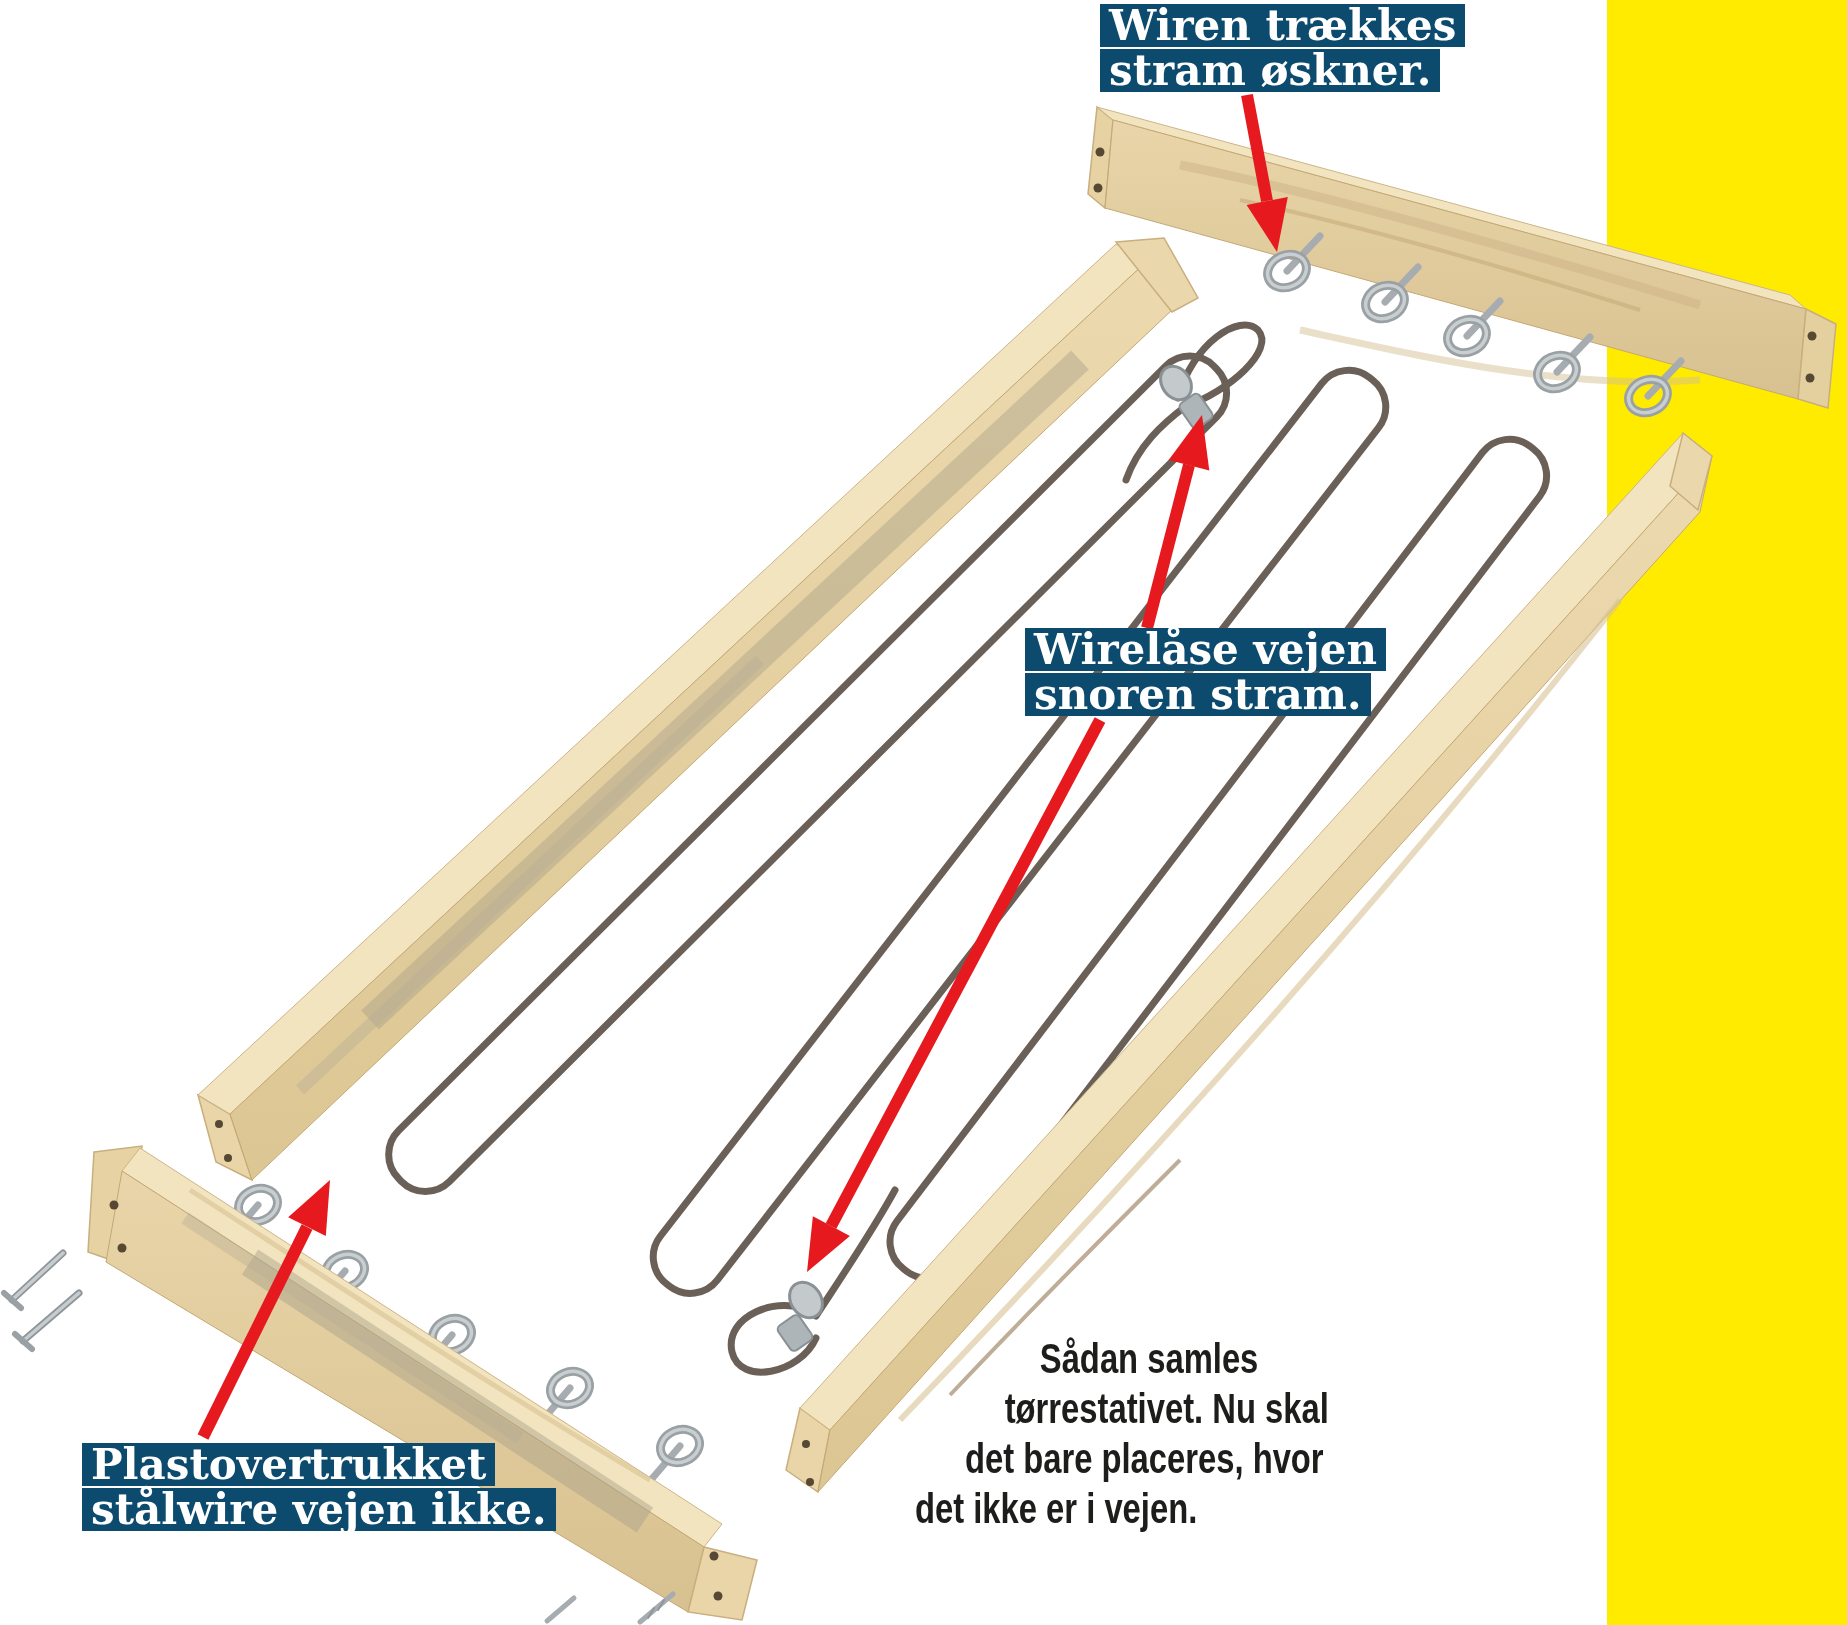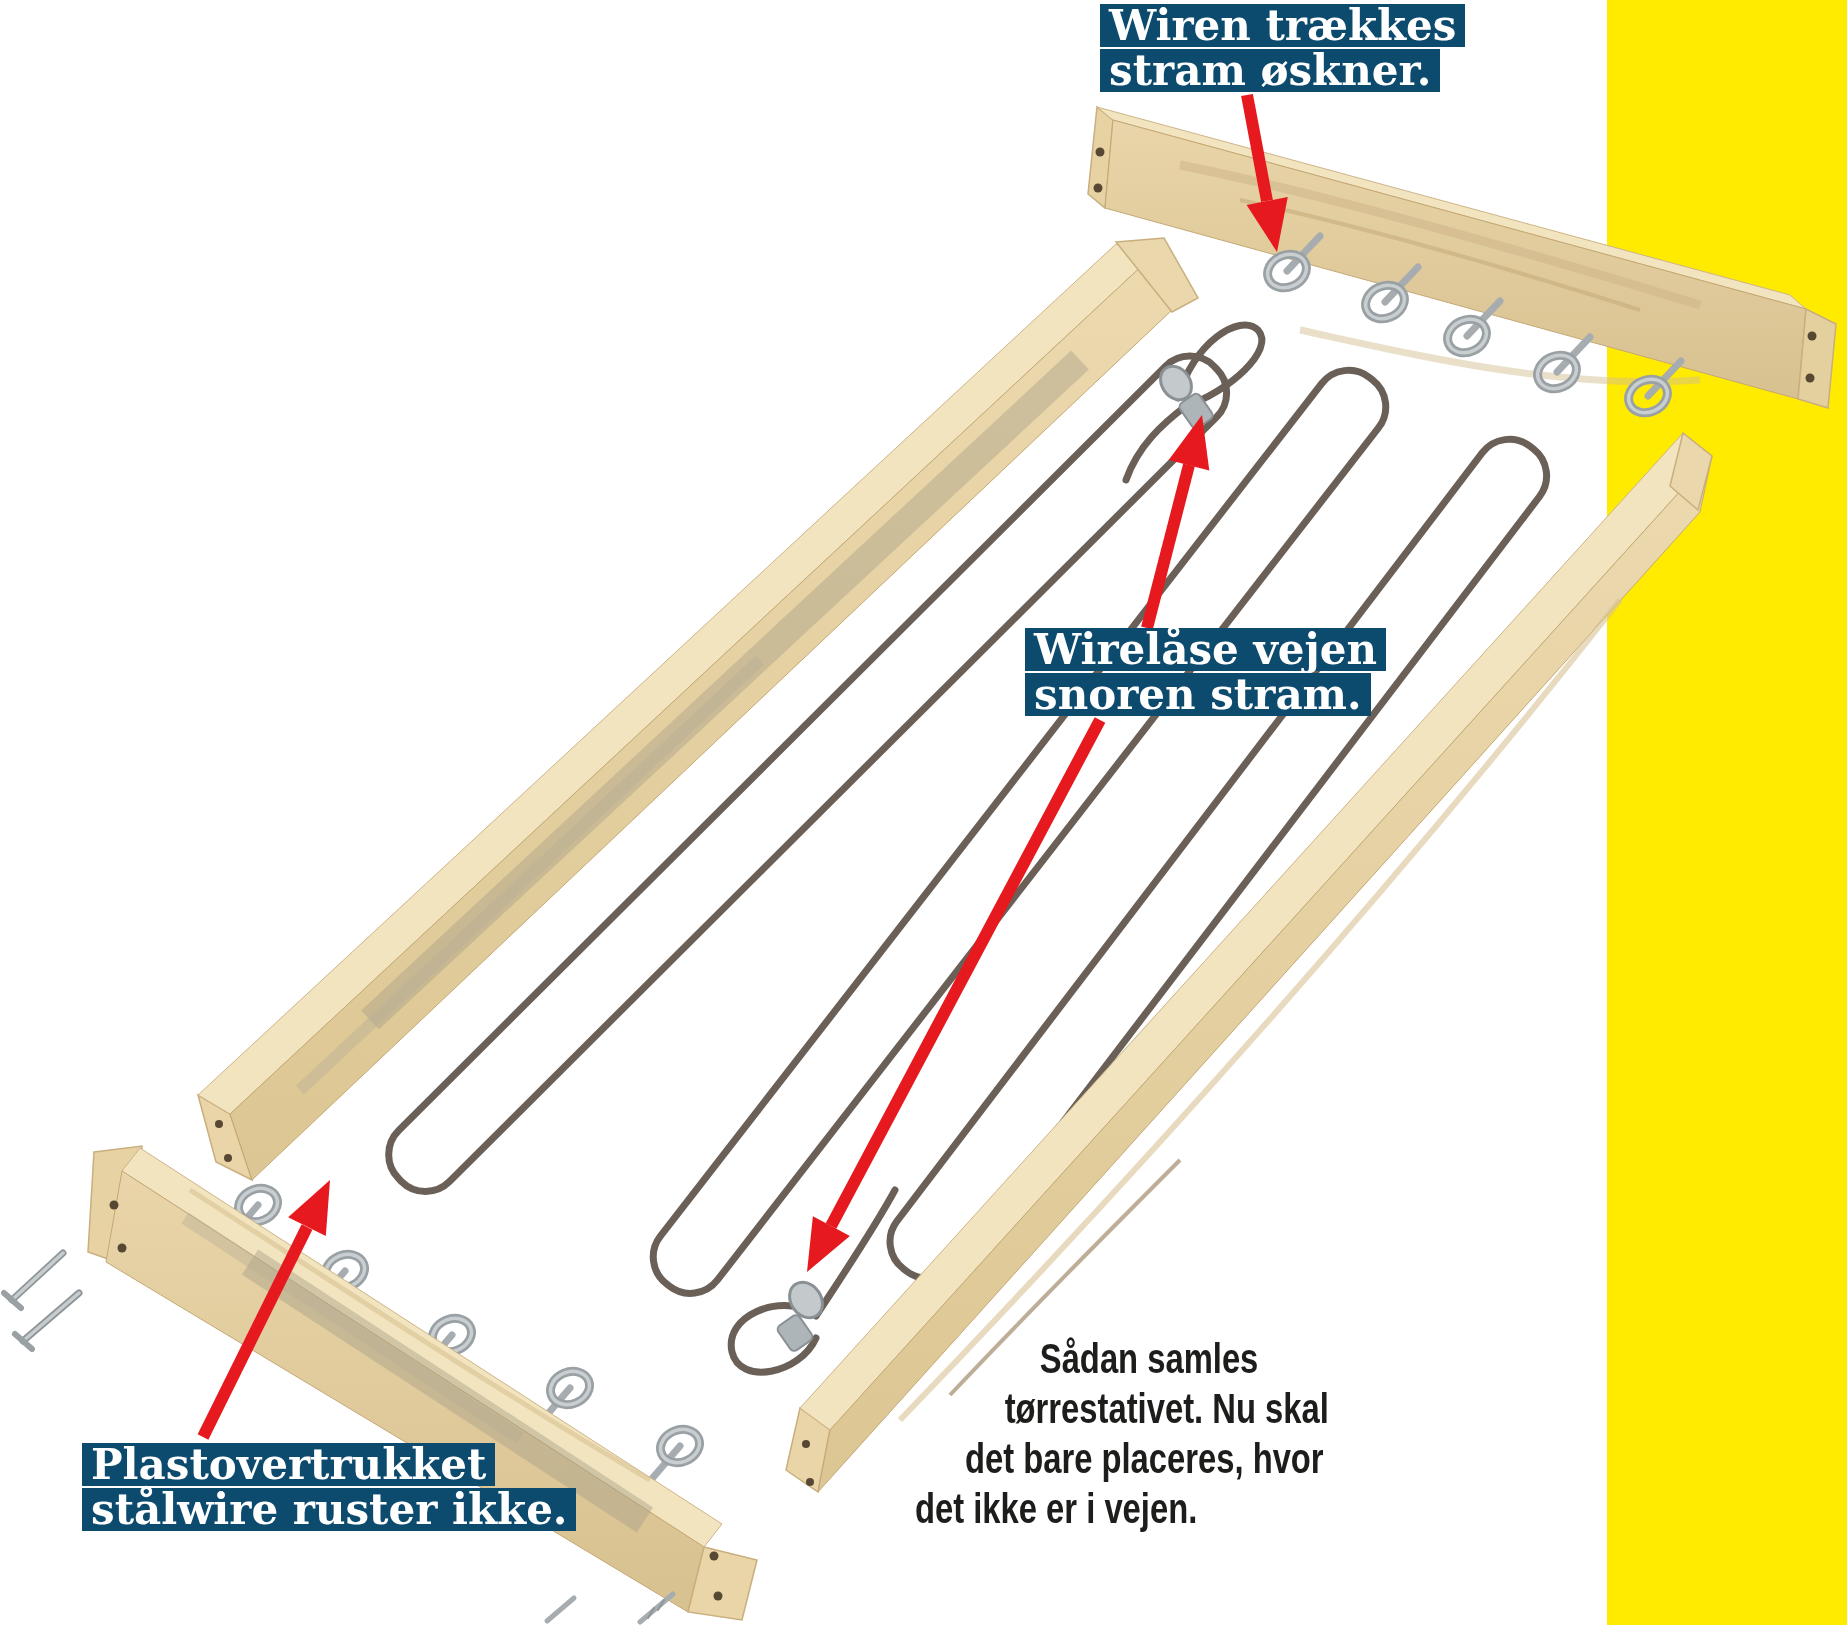--- a/index.html
+++ b/index.html
@@ -209,21 +209,21 @@
   <span class="line">stram øskner.</span>
 </div>
 
 <div class="callout" style="left:1025px;top:628px;">
   <span class="line">Wirelåse vejen</span>
   <span class="line">snoren stram.</span>
 </div>
 
 <div class="callout" style="left:82px;top:1443px;">
   <span class="line">Plastovertrukket</span>
-  <span class="line">stålwire ruster ikke.</span>
+  <span class="line">stålwire vejen ikke.</span>
 </div>
 
 <div class="caption">
   <div class="cl1">Sådan samles</div>
   <div class="cl2">tørrestativet. Nu skal</div>
   <div class="cl3">det bare placeres, hvor</div>
   <div class="cl4">det ikke er i vejen.</div>
 </div>
 
 </div>

